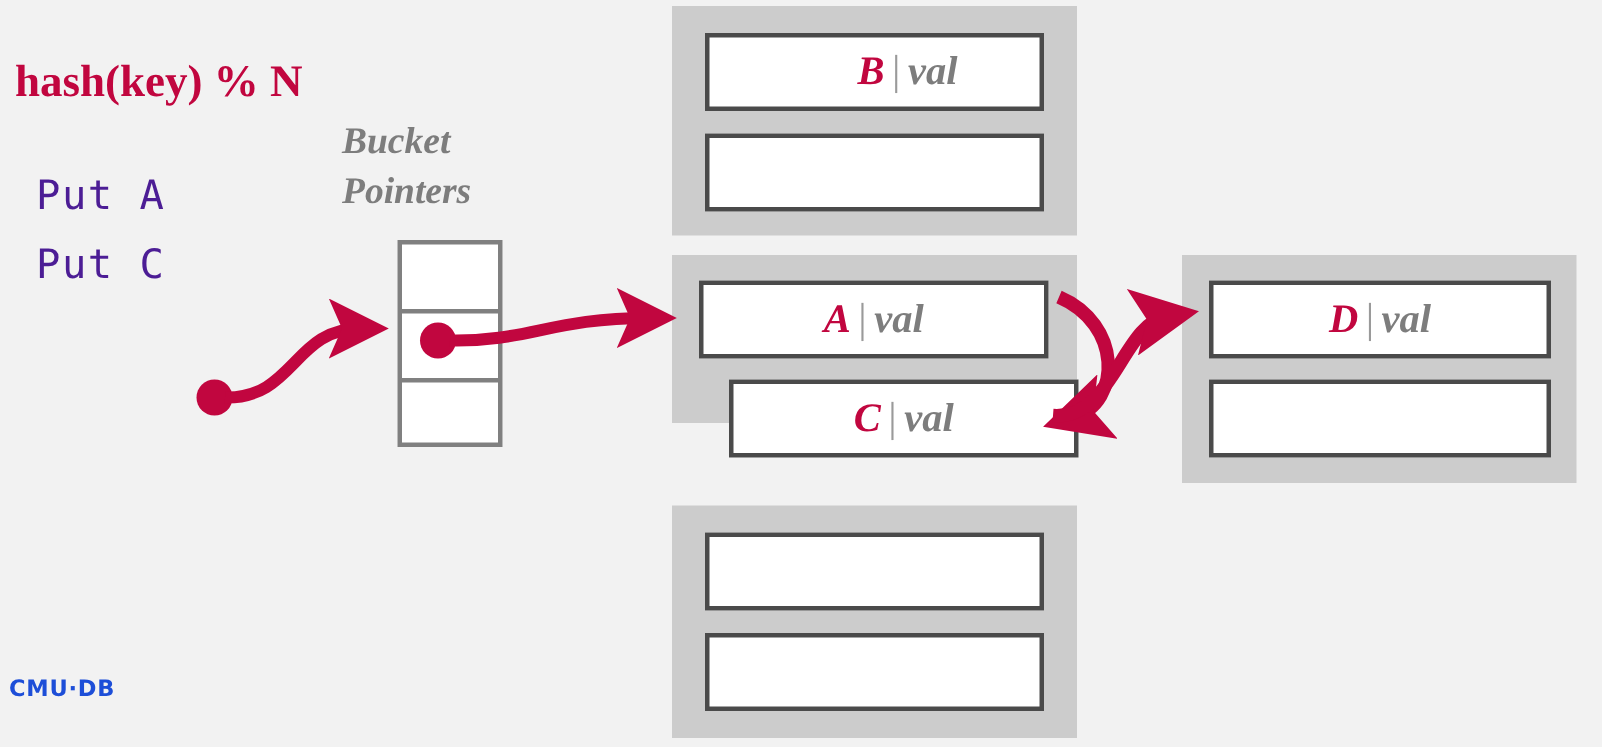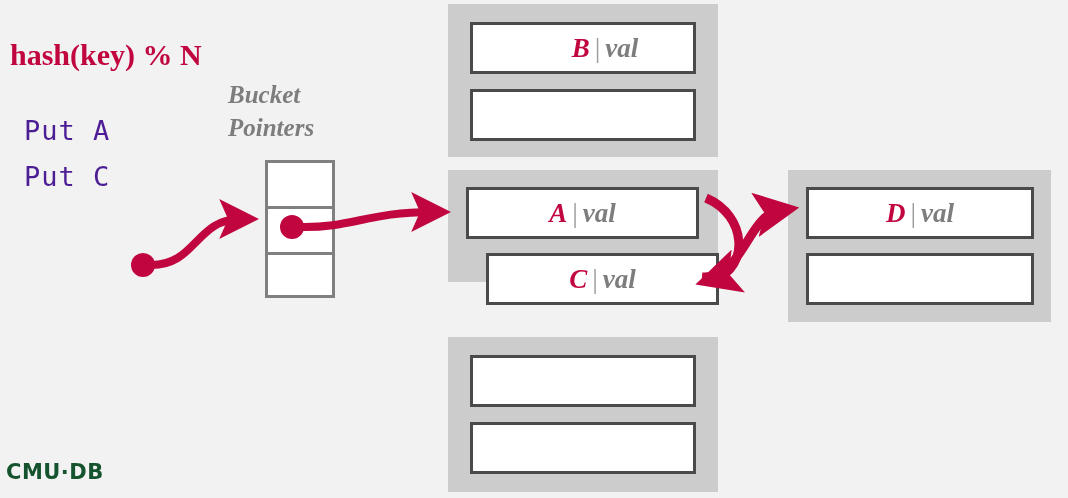--- a/index.html
+++ b/index.html
@@ -124,26 +124,26 @@
     top: 0;
     width: 1068px;
     height: 498px;
     pointer-events: none;
   }
 
   
   .cmudb {
     position: absolute;
     left: 6px;
-    top: 460px;
+    top: 450px;
     font-family: "DejaVu Sans", sans-serif;
-    font-size: 21px;
+    font-size: 15px;
     font-weight: bold;
     letter-spacing: 0.5px;
-    color: #14532d;
+    color: #1d4ed8;
   }
 </style>
 </head>
 <body>
 
 <div id="stage">
 
   <div class="hash-title">hash(key) % N</div>
 
   <div class="put-list">

